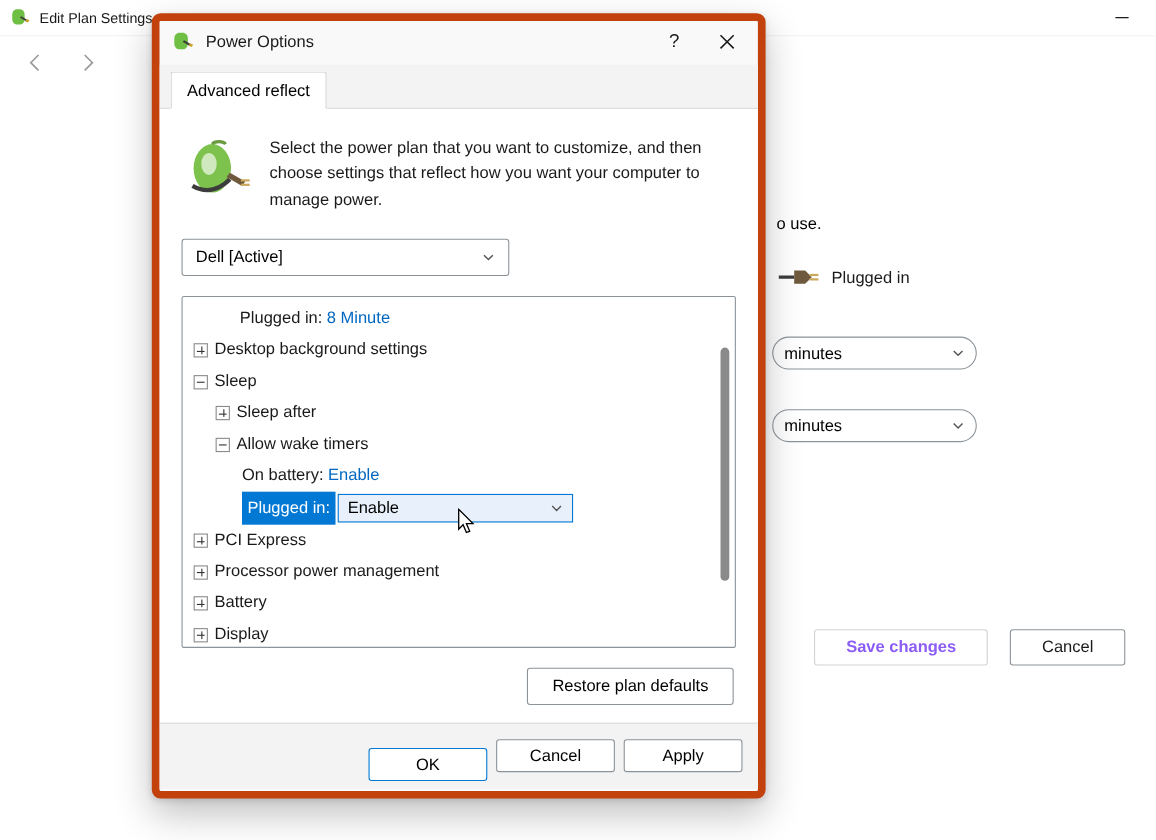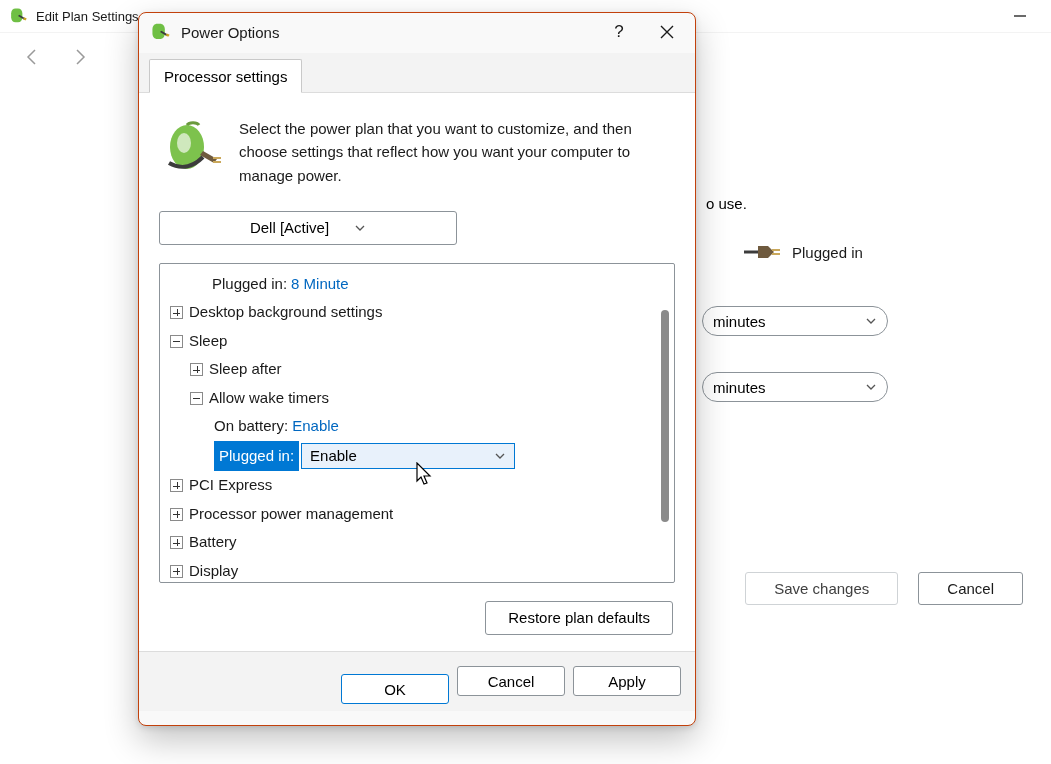--- a/index.html
+++ b/index.html
@@ -11,45 +11,45 @@
     .bg-titlebar-icon { width: 20px; height: 20px; margin-right: 8px; display: flex; align-items: center; justify-content: center; }
     .bg-title { font-size: 13px; color: #1a1a1a; }
     .bg-minimize { margin-left: auto; width: 46px; height: 100%; display: flex; align-items: center; justify-content: center; color: #1a1a1a; }
     .bg-minimize svg { stroke: #1a1a1a; }
     .bg-nav { height: 48px; display: flex; align-items: center; gap: 28px; padding-left: 22px; }
     .bg-row-label { font-size: 15px; color: #1a1a1a; margin-bottom: 14px; }
     .bg-plugged { display: flex; align-items: center; gap: 10px; margin-bottom: 28px; }
     .bg-select { display: flex; align-items: center; justify-content: space-between; border: 1px solid #8c9399; border-radius: 15px; height: 30px; padding: 0 10px; width: 186px; background: #fff; font-size: 15px; margin-bottom: 34px; }
     .bg-btn-row { position: absolute; top: 560px; left: 700px; right: 28px; display: flex; gap: 20px; justify-content: flex-end; }
     .bg-btn { border: 1px solid #8c9399; background: #fff; border-radius: 3px; height: 33px; padding: 0 28px; font-size: 15px; color: #1a1a1a; }
-    .bg-btn.disabled { color: #404040; border-color: #cfd3d6; }
+    .bg-btn.disabled { color: #8b5cf6; border-color: #cfd3d6; font-weight: bold; }
 
     
     .dialog {
       position: absolute; left: 138px; top: 12px; width: 558px; height: 714px;
-      background: #f9f9f9; border: 1px solid #c2410c; border-radius: 8px;
+      background: #f9f9f9; border: 7px solid #c2410c; border-radius: 8px;
       box-shadow: 0 14px 34px rgba(0,0,0,.24), 0 2px 6px rgba(0,0,0,.12);
       overflow: hidden;
     }
     .dlg-titlebar { height: 38px; display: flex; align-items: center; padding-left: 10px; }
     .dlg-title-icon { width: 22px; height: 22px; margin-right: 10px; display: flex; align-items: center; justify-content: center; }
     .dlg-title { font-size: 15px; color: #1a1a1a; }
     .dlg-help { margin-left: auto; width: 48px; height: 100%; display: flex; align-items: center; justify-content: center; font-size: 17px; color: #1a1a1a; }
     .dlg-close { width: 48px; height: 100%; display: flex; align-items: center; justify-content: center; margin-right: 4px; }
 
     .tab-strip { height: 40px; position: relative; border-bottom: 1px solid #dcdcdc; background: #f3f3f3; margin-top: 2px; }
     .tab { position: absolute; left: 10px; bottom: -1px; background: #fff; border: 1px solid #c9c9c9; border-bottom: 1px solid #fff; border-radius: 2px 2px 0 0; padding: 8px 14px 7px; font-size: 15px; }
 
     .dlg-body { background: #fff; padding: 18px 20px 12px 20px; }
 
     .intro { display: flex; gap: 16px; align-items: flex-start; margin: 6px 4px 24px 4px; }
     .intro-icon { width: 60px; height: 60px; flex-shrink: 0; }
     .intro-text { font-size: 15px; line-height: 1.55; color: #1a1a1a; }
 
-    .plan-select { width: 298px; height: 34px; border: 1px solid #8c9399; border-radius: 3px; display: flex; align-items: center; justify-content: center; padding: 0 12px; font-size: 15px; margin-bottom: 18px; gap: 25px; }
+    .plan-select { width: 298px; height: 34px; border: 1px solid #8c9399; border-radius: 3px; display: flex; align-items: center; justify-content: space-between; padding: 0 12px; font-size: 15px; margin-bottom: 18px; gap: 25px; }
 
     .tree-box { border: 1px solid #8c9399; border-radius: 2px; height: 320px; position: relative; display: flex; }
     .tree { flex: 1; padding: 6px 4px; font-size: 15px; line-height: 1.9; overflow: hidden; }
     .tree-scrollbar { width: 18px; display: flex; justify-content: center; align-items: flex-start; padding-top: 46px; }
     .tree-thumb { width: 8px; height: 212px; border-radius: 4px; background: #8a8a8a; }
 
     .row { display: flex; align-items: center; white-space: nowrap; }
     .indent-1 { padding-left: 48px; }
     .indent-a { padding-left: 6px; }
     .indent-b { padding-left: 26px; }
@@ -105,21 +105,21 @@
     </span>
     <span>
       <svg width="20" height="20" viewBox="0 0 20 20">
           <path d="M7 3l7 7-7 7" fill="none" stroke="#9a9a9a" stroke-width="1.5"></path>
         </svg>
     </span>
   </div>
 
   <div style="position:absolute; top:195px; left:706px; font-size:15px;">o use.</div>
 
-  <div style="position:absolute; top:240px; left:742px;" class="bg-plugged">
+  <div style="position:absolute; top:240px; left:706px;" class="bg-plugged">
     <span>
       <svg width="40" height="24" viewBox="0 0 40 24">
           <path d="M2 12h14" stroke="#3c3c3c" stroke-width="3"></path>
           <path d="M16 6h10l6 6-6 6H16z" fill="#6f5a3e"></path>
           <rect x="30" y="9" width="8" height="2" fill="#caa85b"></rect>
           <rect x="30" y="13" width="8" height="2" fill="#caa85b"></rect>
         </svg>
     </span>
     <span class="bg-row-label" style="margin-bottom:0">Plugged in</span>
   </div>
@@ -156,21 +156,21 @@
     <span class="dlg-help">?</span>
     <span class="dlg-close">
       <svg width="14" height="14" viewBox="0 0 14 14">
           <path d="M1 1l12 12M13 1L1 13" stroke="#1a1a1a" stroke-width="1.4"></path>
         </svg>
     </span>
   </div>
 
   <div class="tab-strip">
     <div class="tab">
-      <span>Processor settings</span>
+      <span>Advanced reflect</span>
     </div>
   </div>
 
   <div class="dlg-body">
     <div class="intro">
       <span class="intro-icon">
         <svg viewBox="0 0 60 60" width="60" height="60">
           <ellipse cx="24" cy="30" rx="17" ry="22" fill="#7dc24d"></ellipse>
           <ellipse cx="21" cy="26" rx="7" ry="10" fill="#cfe8bd"></ellipse>
           <path d="M24 8c2-3 10-3 12 0" stroke="#6a9a3d" stroke-width="3" fill="none"></path>

